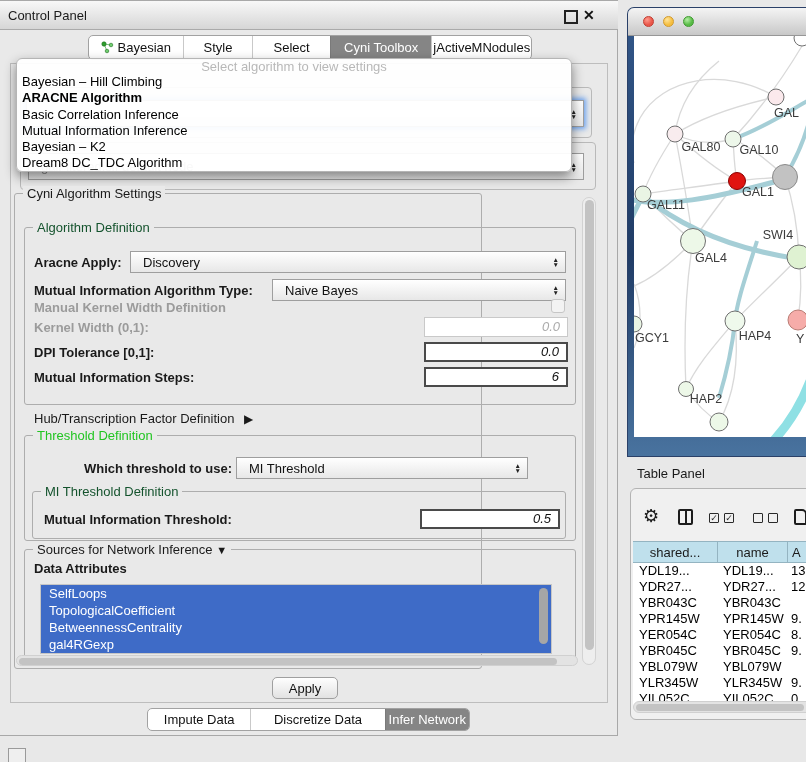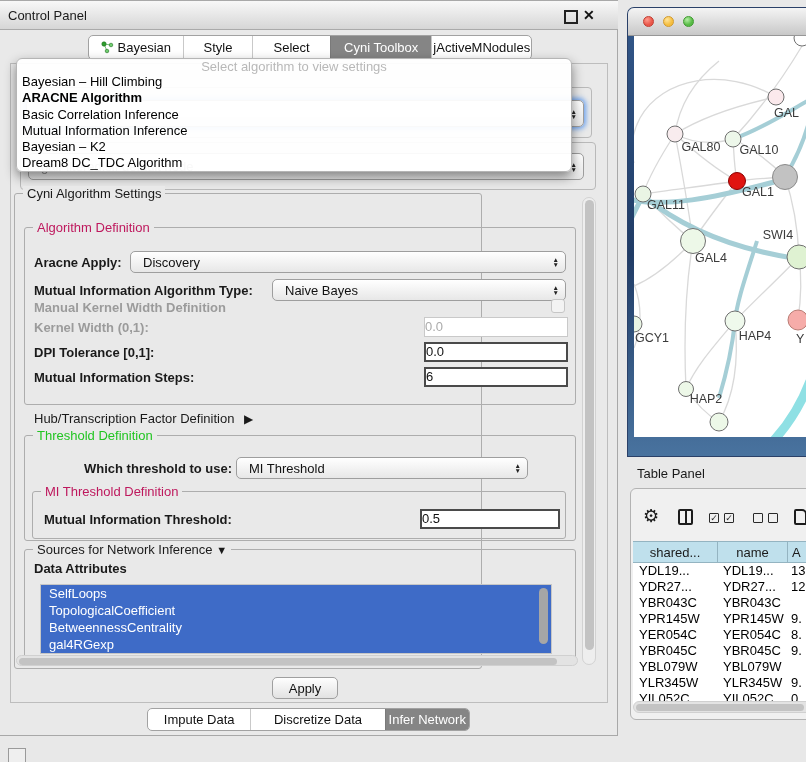--- a/index.html
+++ b/index.html
@@ -32,46 +32,46 @@
 
   #tabbar{left:88px;top:34px;width:444px;height:25px;}
   #bottom-tabbar{left:147px;top:707px;width:323px;height:23px;}
 
   
   #content-border{left:10px;top:62px;width:598px;height:640px;border:1px solid #bdbdbd;
       background:#e9e9e9;box-sizing:border-box;}
 
   
   .bg-group{border:1px solid #b9b9b9;border-radius:4px;background:#e9e9e9;box-sizing:border-box;}
-  .combo{background:linear-gradient(#ffffff,#e7e7e7);border:1px solid #9e9e9e;border-radius:5px;
+  .combo{background:linear-gradient(#ffffff,#e7e7e7);border:1px solid #9e9e9e;border-radius:0;
       box-sizing:border-box;display:flex;align-items:center;font-size:13px;color:#111;
       padding-left:12px;}
   .spin{position:absolute;right:6px;top:50%;transform:translateY(-50%);
       display:flex;flex-direction:column;align-items:center;line-height:5px;
       font-size:6.5px;color:#222;}
   #bg-combo-alg{left:26px;top:99px;width:558px;height:27px;
       box-shadow:0 0 5px 2px rgba(88,150,240,.85);}
   #bg-combo-table{left:28px;top:152px;width:556px;height:27px;color:#8a8a8a;}
 
   
   #alg-popup{left:16px;top:57px;width:556px;height:114px;
       background:rgba(255,255,255,.94);border:1px solid #b5b5b5;border-radius:6px;
       box-shadow:0 5px 12px rgba(0,0,0,.45);box-sizing:border-box;}
   #alg-popup .ph{height:15px;text-align:center;font-size:13px;color:#b8b8b8;line-height:15px;}
   #alg-popup .item{height:16.3px;line-height:16.3px;font-size:13px;color:#000;padding-left:5px;}
   #alg-popup .item.bold{font-weight:bold;}
 
   
   .group{border:1px solid #adadad;border-radius:3px;box-sizing:border-box;}
   .gtitle{position:absolute;top:-8px;left:8px;background:#e9e9e9;padding:0 4px;font-size:13px;}
-  .gt-blue{color:#be185d;}
+  .gt-blue{color:#14532d;}
   .gt-green{color:#22c522;}
 
   .field{background:#fff;border:1px solid #c9c9c9;box-sizing:border-box;font-size:13px;
-      padding-right:7px;color:#111;}
+      text-align:right;padding-right:7px;color:#111;font-style:italic;}
   .field.strong{border:2px solid #4a4a4a;}
   .field.off{color:#ababab;}
 
   .checkbox{width:14px;height:14px;border:1px solid #c6c6c6;border-radius:3px;
       background:#f3f3f3;box-sizing:border-box;}
 
   
   .sb-track-v{background:#eeeeee;border:1px solid #d2d2d2;border-radius:7px;box-sizing:border-box;}
   .sb-track-h{background:#e3e3e3;border:1px solid #d0d0d0;border-radius:7px;box-sizing:border-box;}
   .sb-thumb{background:#c3c3c3;border-radius:6px;}

